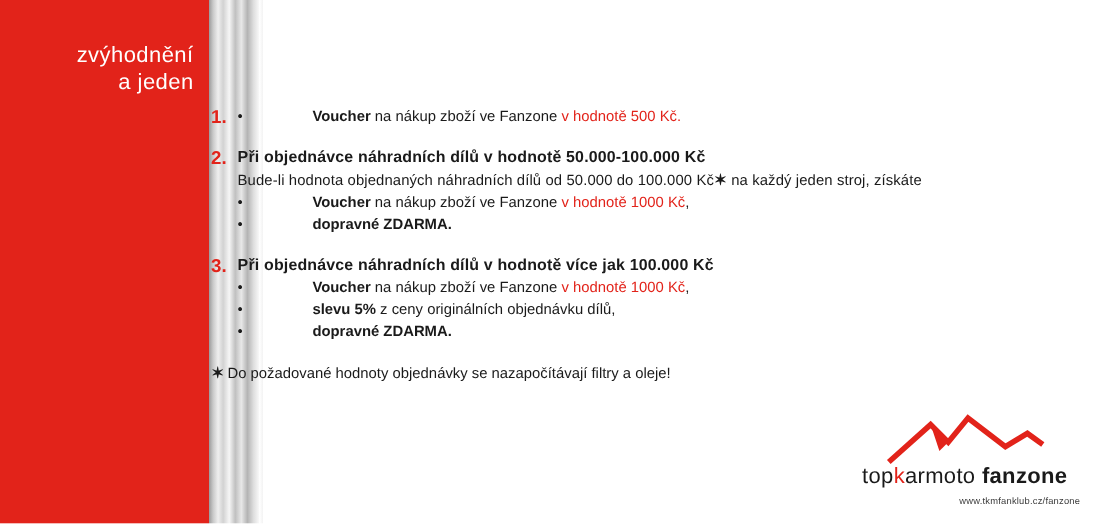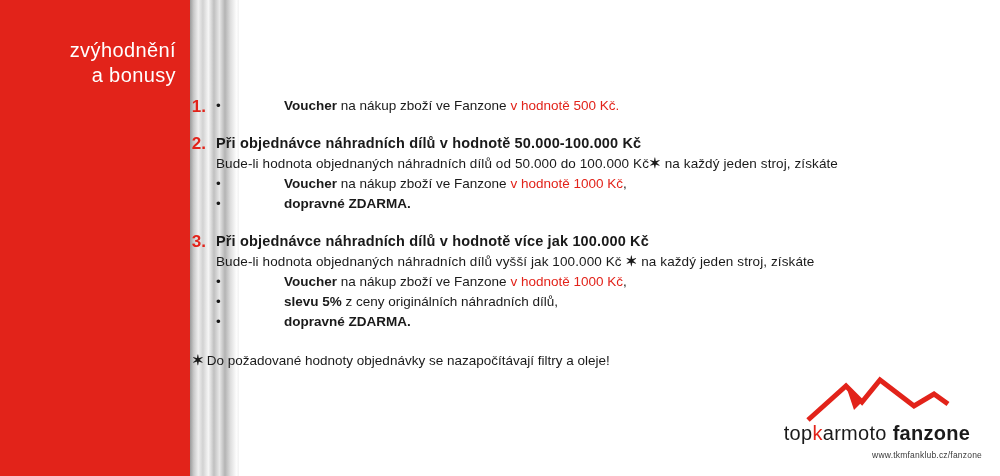--- a/index.html
+++ b/index.html
@@ -190,21 +190,21 @@
   }
 </style>
 </head>
 <body>
 
 <div id="slide">
 
   <div class="red-panel">
     <div class="panel-title">
       <div>zvýhodnění</div>
-      <div>a bonusy</div>
+      <div>a jeden</div>
     </div>
   </div>
 
   <div class="metal-strip"></div>
   <div class="metal-edge"></div>
 
   <div class="content">
 
     <div class="block">
       <div class="num">1.</div>
@@ -233,29 +233,28 @@
             <span class="b">dopravné ZDARMA.</span>
           </li>
         </ul>
       </div>
     </div>
 
     <div class="block">
       <div class="num">3.</div>
       <div class="body">
         <div class="heading">Při objednávce náhradních dílů v hodnotě více jak 100.000 Kč</div>
-        <div class="sub"><span>Bude-li hodnota objednaných náhradních dílů vyšší jak 100.000 Kč </span><span class="star">✶</span><span> na každý jeden stroj, získáte</span></div>
         <ul class="bullets">
           <li>
             <span class="dot">•</span>
             <span class="b">Voucher</span><span> na nákup zboží ve Fanzone </span><span class="red">v hodnotě 1000 Kč</span><span>,</span>
           </li>
           <li>
             <span class="dot">•</span>
-            <span class="b">slevu 5%</span><span> z ceny originálních náhradních dílů,</span>
+            <span class="b">slevu 5%</span><span> z ceny originálních objednávku dílů,</span>
           </li>
           <li>
             <span class="dot">•</span>
             <span class="b">dopravné ZDARMA.</span>
           </li>
         </ul>
       </div>
     </div>
 
     <div class="footnote">

